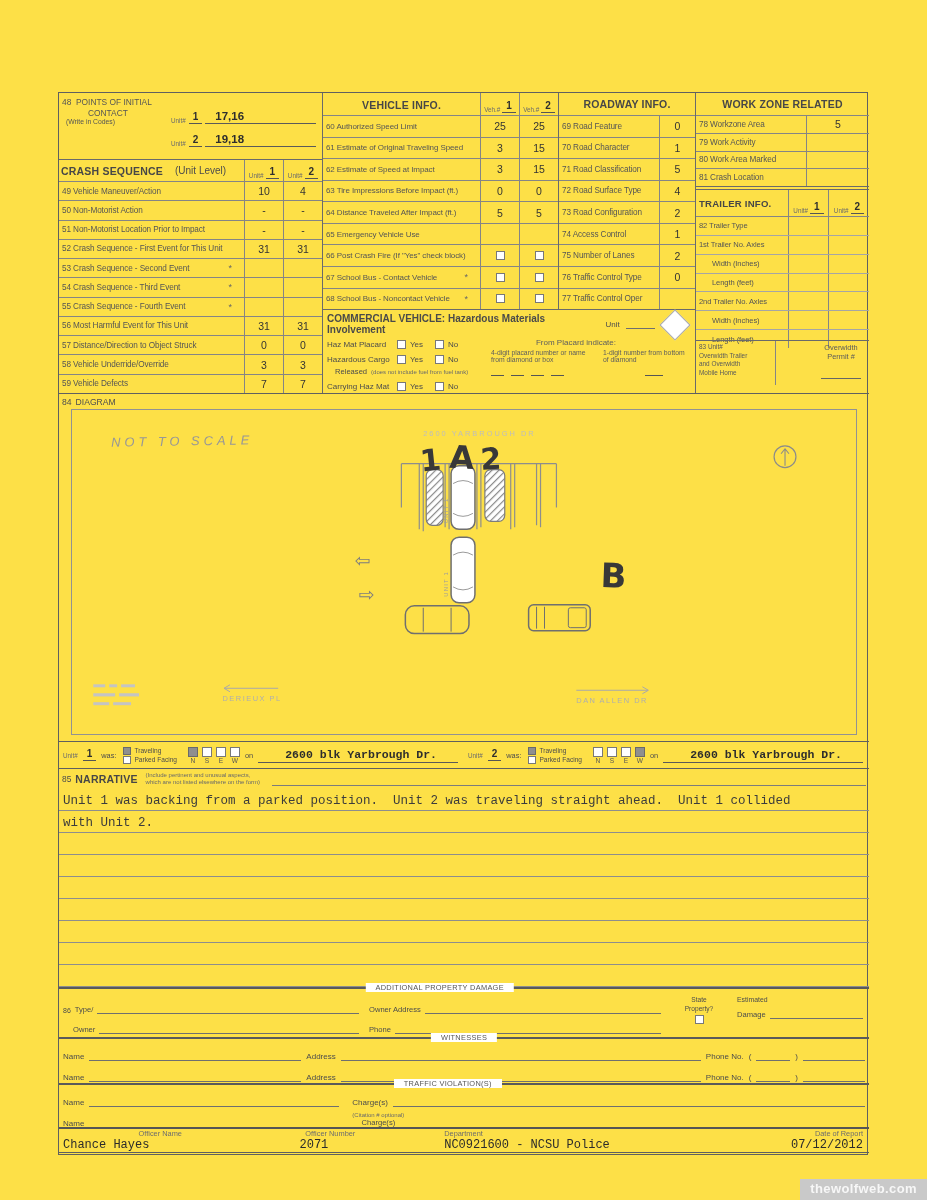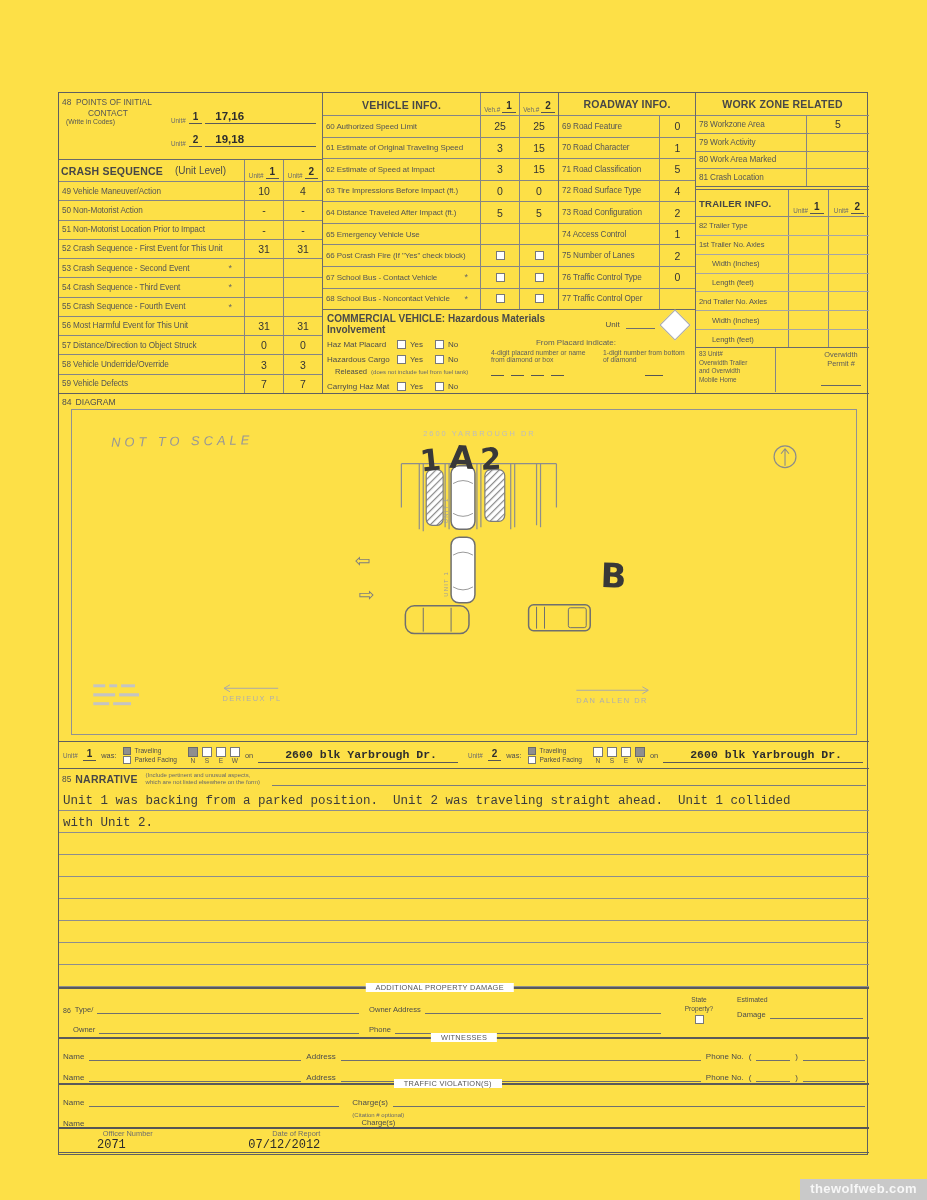--- a/index.html
+++ b/index.html
@@ -54,21 +54,21 @@
   .fp-cols { display:flex; gap:10px; }
   .fp-c1 { width:102px; } .fp-c2 { width:86px; }
   .dashrow { display:flex; align-items:flex-end; margin-top:7px; }
   .dash { width:13px; border-bottom:1.3px solid #555; margin-right:7px; height:6px; }
   .dash.last { margin-left:auto; margin-right:26px; width:18px; }
   .diamond { position:absolute; right:9px; top:4px; width:22px; height:22px;
              border:1.1px solid #a5a5a5; transform:rotate(45deg); background:#fff; }
 
   
   .t-sm { font-size:7.6px; }
-  .box83 { left:637px; top:254px; width:173px; height:45px; border-top:1.3px solid #6a6a6a; display:flex;gap:37px; }
+  .box83 { left:637px; top:247px; width:173px; height:45px; border-top:1.3px solid #6a6a6a; display:flex;gap:37px; }
   .b83l { width:80px; border-right:1px solid #858585; font-size:6.4px; line-height:1.35;
           padding:2px 0 0 3px; color:#5a5a5a; }
   .b83r { flex:1; font-size:7.4px; text-align:center; padding-top:2px; color:#5a5a5a; }
   .b83r .ln { border-bottom:1px solid #666; margin:10px 8px 0; height:8px; }
 
   
   .diag-bar { left:0; top:300px; width:810px; height:16px; border-top:1.3px solid #606060;
               display:flex; align-items:center; gap:4px; padding-left:3px; font-size:8.6px; color:#4e4e4e; }
   .diag-box { left:12px; top:316px; width:786px; height:326px; border:1px solid #929292; }
 
@@ -733,24 +733,32 @@
           <span class="ul" style="width:250px"></span>
       <div class="chgstack" style="margin-left:8px">
         <span class="cit">(Citation # optional)</span>
         <span>Charge(s)</span>
       </div>
       <span class="ul" style="flex:1"></span>
     </div>
   </div>
 
   <div class="abs off" style="border-top:2.2px solid #555">
+    <div class="off-c" style="width:25%">
+      <div class="off-lbl" style="text-align:center">Officer Name</div>
+      <div class="off-val" style="padding-left:4px">Chance Hayes</div>
+    </div>
     <div class="off-c" style="width:17%">
       <div class="off-lbl" style="text-align:center">Officer Number</div>
       <div class="off-val" style="padding-left:38px">2071</div>
     </div>
+    <div class="off-c" style="width:42%">
+      <div class="off-lbl" style="padding-left:45px">Department</div>
+      <div class="off-val" style="padding-left:45px">NC0921600 - NCSU Police</div>
+    </div>
     <div class="off-c" style="width:16%">
       <div class="off-lbl" style="text-align:right;padding-right:6px">Date of Report</div>
       <div class="off-val" style="text-align:right;padding-right:6px">07/12/2012</div>
     </div>
   </div>
 
 </div>
 
 <div class="wm">thewolfweb.com</div>
 </div>

